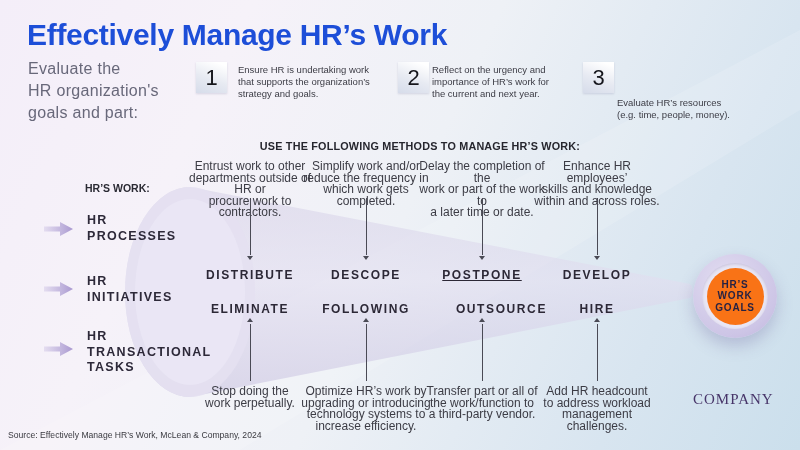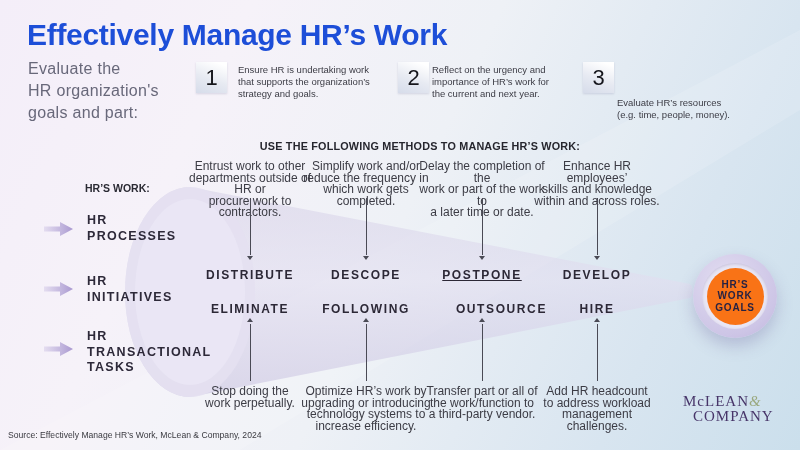--- a/index.html
+++ b/index.html
@@ -186,15 +186,14 @@
       <div class="goal-text preline">HR’S
 WORK
 GOALS</div>
     </div>
   </div>
 </div>
 
 <div class="abs source txt-layer">Source: Effectively Manage HR’s Work, McLean &amp; Company, 2024</div>
 
 <div class="abs logo">
-  <div class="l1"><span>McLEAN</span><span class="amp">&amp;</span></div>
   <div class="l2">COMPANY</div>
 </div>
 
 </body></html>

